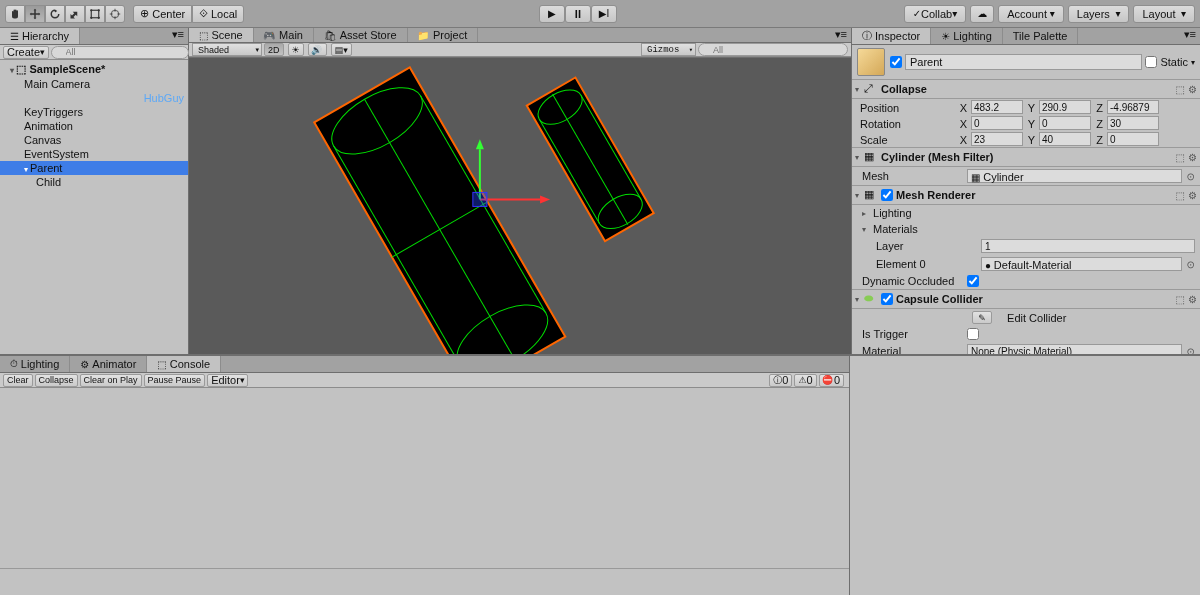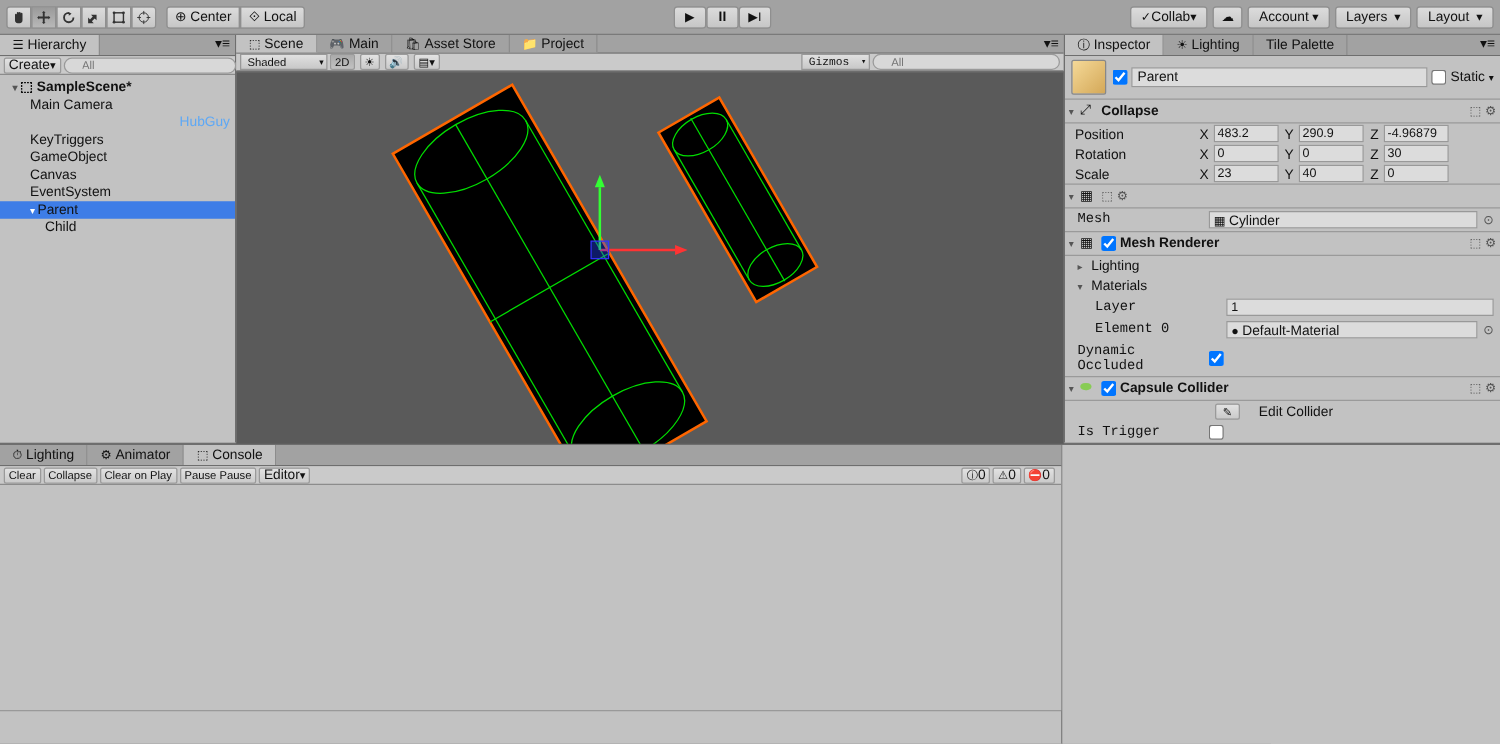--- a/index.html
+++ b/index.html
@@ -33,21 +33,21 @@
 .indent2{padding-left:36px;}
 .scene-view{flex:1;background:#5a5a5a;position:relative;border-top:1px solid #6e6e6e;}
 .scene-toolbar{height:16px;background:#cacaca;border-bottom:1px solid #8c8c8c;display:flex;align-items:center;padding:0 3px;gap:2px;}
 .drop{border:1px solid #989898;background:linear-gradient(#e0e0e0,#c8c8c8);padding:0 10px 0 5px;height:13px;display:inline-flex;align-items:center;font-size:9px;cursor:pointer;position:relative;}
 .drop::after{content:'▾';position:absolute;right:2px;font-size:7px;}
 .inspector-content{padding:0;overflow-y:auto;height:calc(100% - 17px);}
 .insp-header{display:flex;align-items:center;padding:3px 5px;gap:5px;background:#c2c2c2;}
 .cube-icon{width:28px;height:28px;background:linear-gradient(135deg,#f5d998,#d4a858);border:1px solid #888;border-radius:2px;}
 .insp-name{flex:1;border:1px solid #999;background:#dcdcdc;padding:2px 4px;height:16px;}
 .insp-row{display:flex;align-items:center;padding:2px 5px 2px 10px;gap:5px;}
-.insp-label{width:100px;font-size:11px;font-family:Liberation Mono, monospace;}
+.insp-label{width:100px;font-size:11px;}
 .insp-field{flex:1;border:1px solid #999;background:#dcdcdc;padding:1px 3px;height:14px;font-size:10px;}
 .comp-header{display:flex;align-items:center;padding:2px 3px;background:#c2c2c2;border-top:1px solid #9a9a9a;border-bottom:1px solid #9a9a9a;gap:3px;}
 .comp-title{font-weight:bold;flex:1;}
 .gear{cursor:pointer;font-size:10px;color:#555;}
 .xyz-row{display:flex;align-items:flex-end;padding:1px 5px 1px 8px;gap:2px;}
 .xyz-row .lbl{width:95px;}
 .xyz-row .ax{width:12px;text-align:right;padding-right:2px;}
 .xyz-row input{width:52px;border:1px solid #999;background:#dcdcdc;padding:1px 2px;height:14px;font-size:10px;}
 .bottom-panel{height:241px;background:#c2c2c2;border-top:2px solid #6e6e6e;}
 .bot-split{display:flex;height:100%;}
@@ -135,21 +135,21 @@
     </div>
     <div class="panel-toolbar">
       <span class="mini-btn"><span>Create</span> ▾</span>
       <input class="search" placeholder="All" style="">
     </div>
     <div class="hierarchy-list">
       <div class="h-row bold"><span class="tri">▾</span>⬚ <span>SampleScene*</span></div>
       <div class="h-row indent1">Main Camera</div>
       <div class="h-row indent1 blue">HubGuy</div>
       <div class="h-row indent1">KeyTriggers</div>
-      <div class="h-row indent1">GameObject</div>
+      <div class="h-row indent1">Animation</div>
       <div class="h-row indent1">Canvas</div>
       <div class="h-row indent1">EventSystem</div>
       <div class="h-row indent1 sel"><span class="tri" style="color:#fff;">▾</span><span>Parent</span></div>
       <div class="h-row indent2">Child</div>
     </div>
   </div>
 
   <div class="mid-panel">
     <div class="tab-row">
       <div class="tab active">⬚ <span>Scene</span></div>
@@ -257,20 +257,21 @@
           <input value="23" style="">
           <span class="ax">Y</span>
           <input value="40" style="">
           <span class="ax">Z</span>
           <input value="0" style="">
         </div>
 
       <div class="comp-header">
         <span class="tri">▾</span>
           <span class="small-ico">▦</span>
+        <span class="comp-title">Cylinder (Mesh Filter)</span>
         <span class="gear">⬚</span>
         <span class="gear">⚙</span>
       </div>
       <div class="insp-row">
           <span class="insp-label">Mesh</span>
           <span class="insp-field">▦ <span>Cylinder</span></span>
           <span class="gear">⊙</span>
         </div>
 
       <div class="comp-header">

